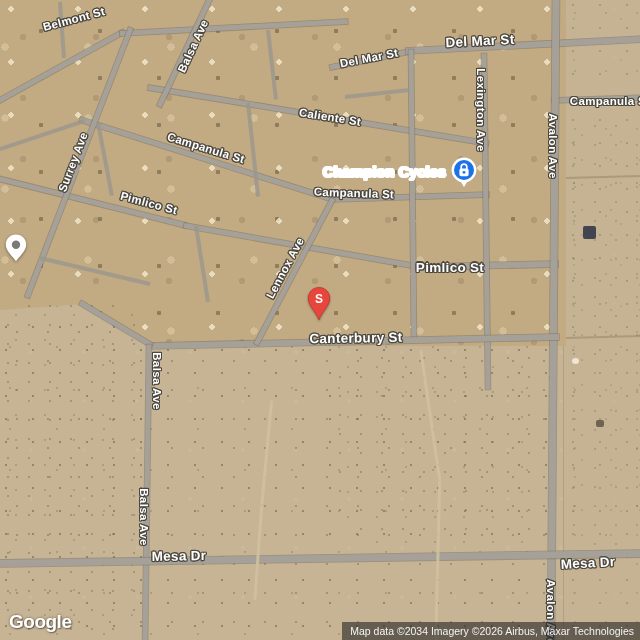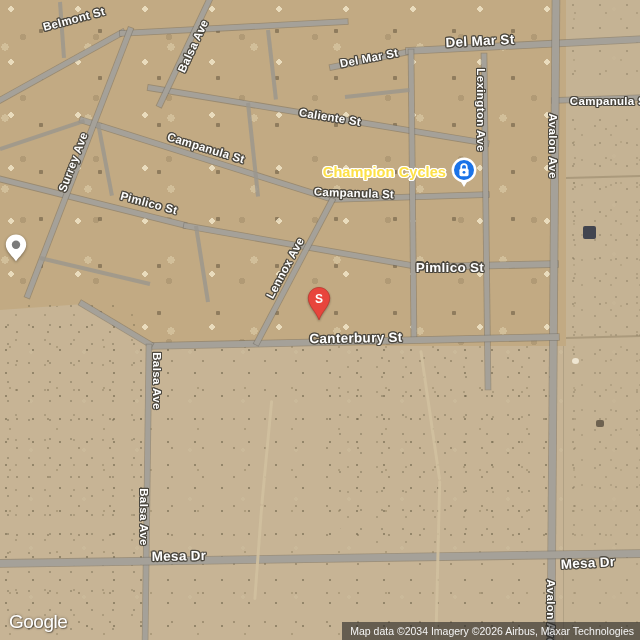--- a/index.html
+++ b/index.html
@@ -67,33 +67,33 @@
     text-shadow:-1px -1px 0 #4c483f,1px -1px 0 #4c483f,-1px 1px 0 #4c483f,
                 1px 1px 0 #4c483f,0 -1.2px 0 #4c483f,0 1.2px 0 #4c483f,
                 -1.2px 0 0 #4c483f,1.2px 0 0 #4c483f;
     z-index:30;pointer-events:none;
   }
   .street-label.major{font-size:13.5px;}
   .street-label.vertical{writing-mode:vertical-rl;letter-spacing:.4px;}
   
   .poi-label{
     position:absolute;z-index:40;white-space:nowrap;
-    font-size:14.5px;font-weight:bold;color:#fde047;letter-spacing:.1px;
+    font-size:14.5px;font-weight:bold;color:#ffffff;letter-spacing:.1px;
     transform:translateY(-50%);
     text-shadow:-1px -1px 0 #fff,1px -1px 0 #fff,-1px 1px 0 #fff,1px 1px 0 #fff,
                 0 -1.4px 0 #fff,0 1.4px 0 #fff,-1.4px 0 0 #fff,1.4px 0 0 #fff;
     cursor:pointer;
   }
   .poi-pin,.white-pin,.red-pin{position:absolute;z-index:41;overflow:visible;cursor:pointer;}
   .white-pin{filter:drop-shadow(0 1px 1.5px rgba(0,0,0,.4));}
   .red-pin{filter:drop-shadow(0 1px 1px rgba(0,0,0,.35));}
   
   .watermark{
     position:absolute;left:9px;top:611px;z-index:50;
-    color:#fff;font-size:19px;font-weight:normal;letter-spacing:-.5px;
+    color:#fff;font-size:19px;font-weight:bold;letter-spacing:-.5px;
     text-shadow:0 0 3px rgba(0,0,0,.45),1px 1px 1px rgba(0,0,0,.35);
     cursor:pointer;
   }
   .attribution{
     position:absolute;right:0;bottom:0;z-index:50;height:18px;
     display:flex;align-items:center;padding:0 6px 0 8px;
     background:rgba(35,35,35,.6);color:#f4f4f4;font-size:10.5px;white-space:nowrap;
   }
 </style>
 </head>

